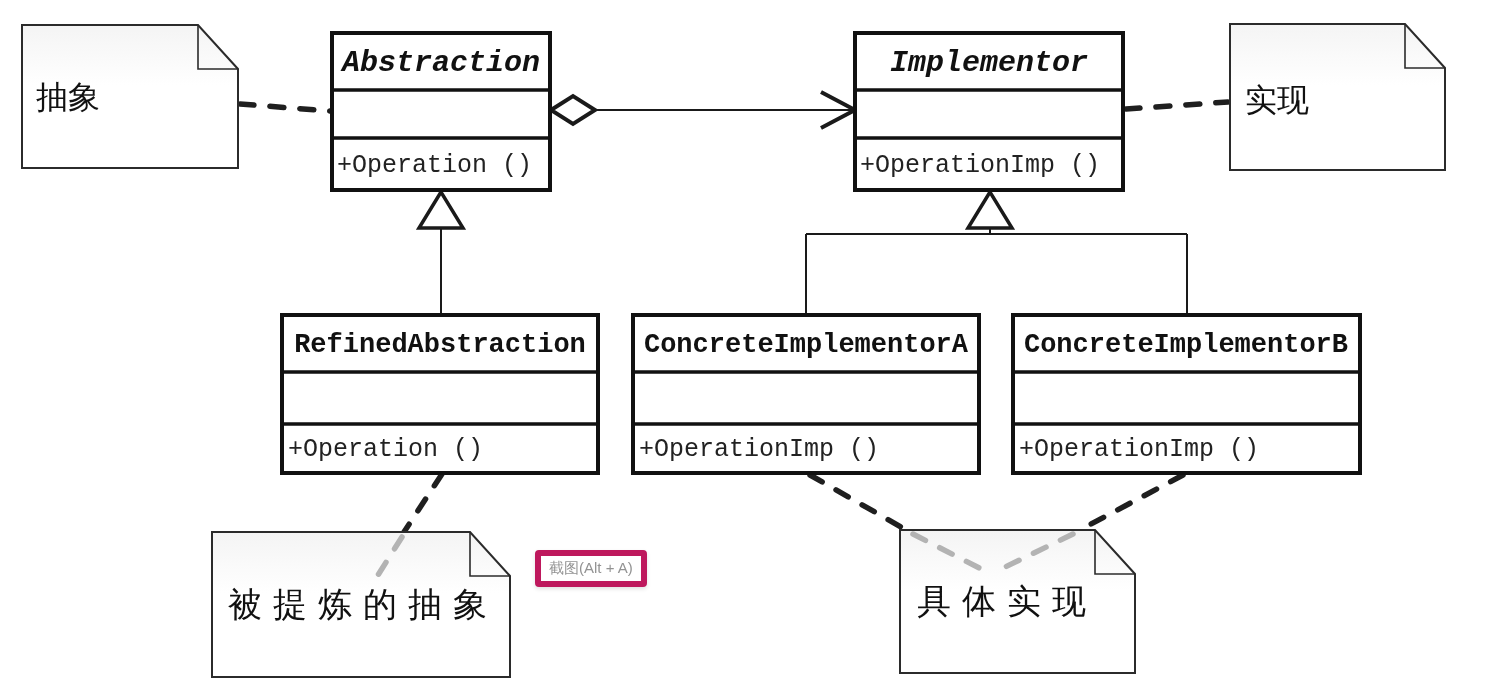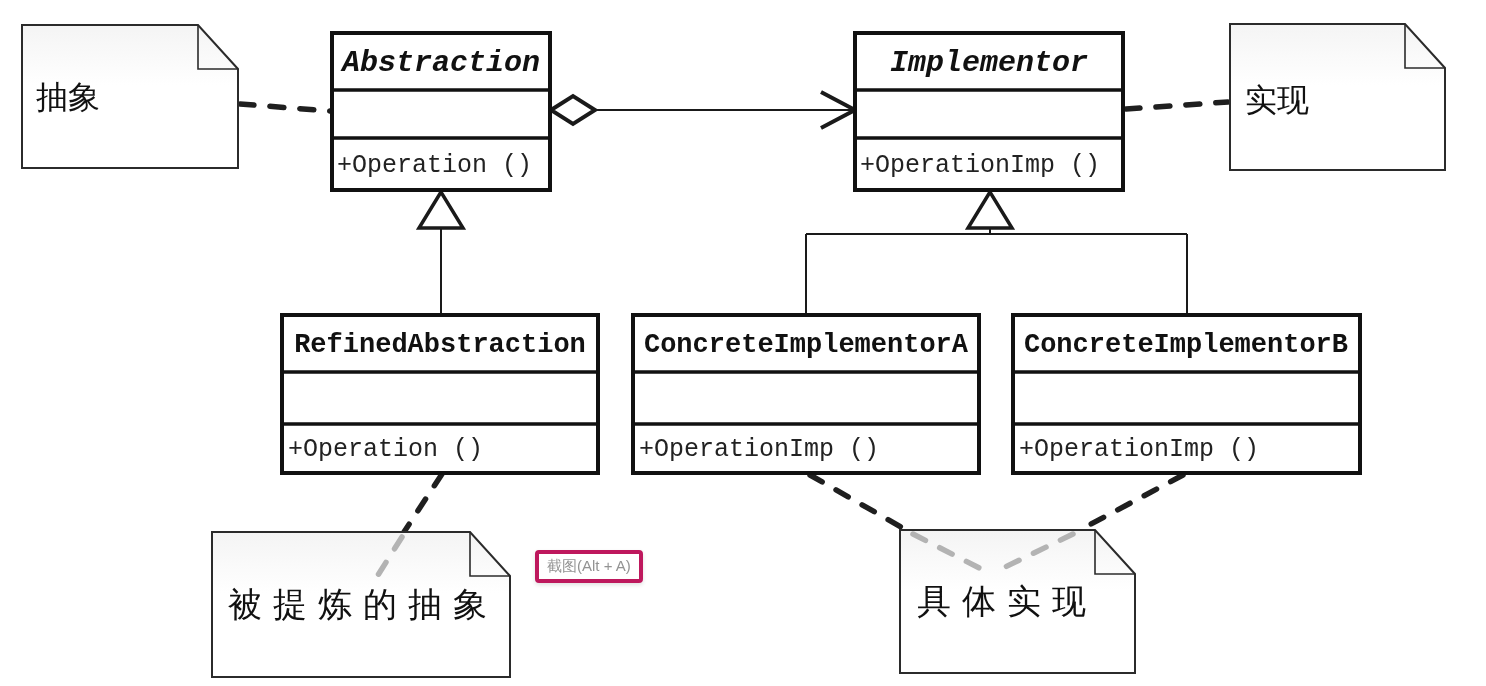--- a/index.html
+++ b/index.html
@@ -36,21 +36,21 @@
 
   .tooltip {
     position: absolute;
     left: 535px;
     top: 550px;
     height: 25px;
     padding: 0 8px;
     display: flex;
     align-items: center;
     background: #ffffff;
-    border: 4px solid #be185d;
+    border: 6px solid #be185d;
     border-radius: 4px;
     box-shadow: 0 2px 4px rgba(0,0,0,0.12);
     color: #939393;
     font-size: 15px;
     white-space: nowrap;
   }
 </style>
 </head>
 <body>
 

